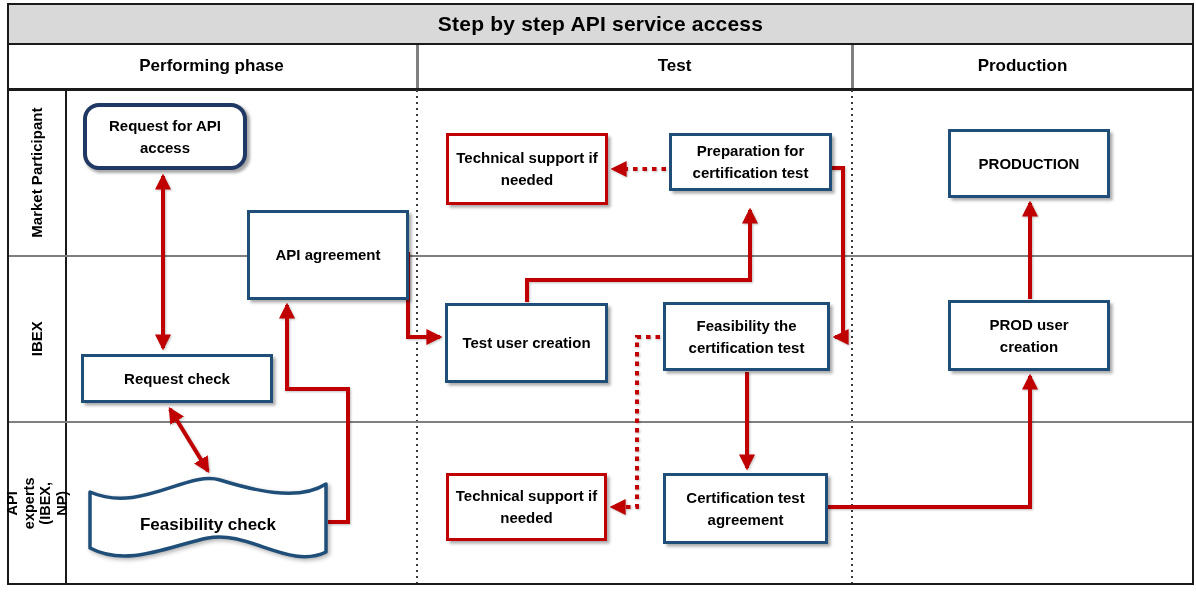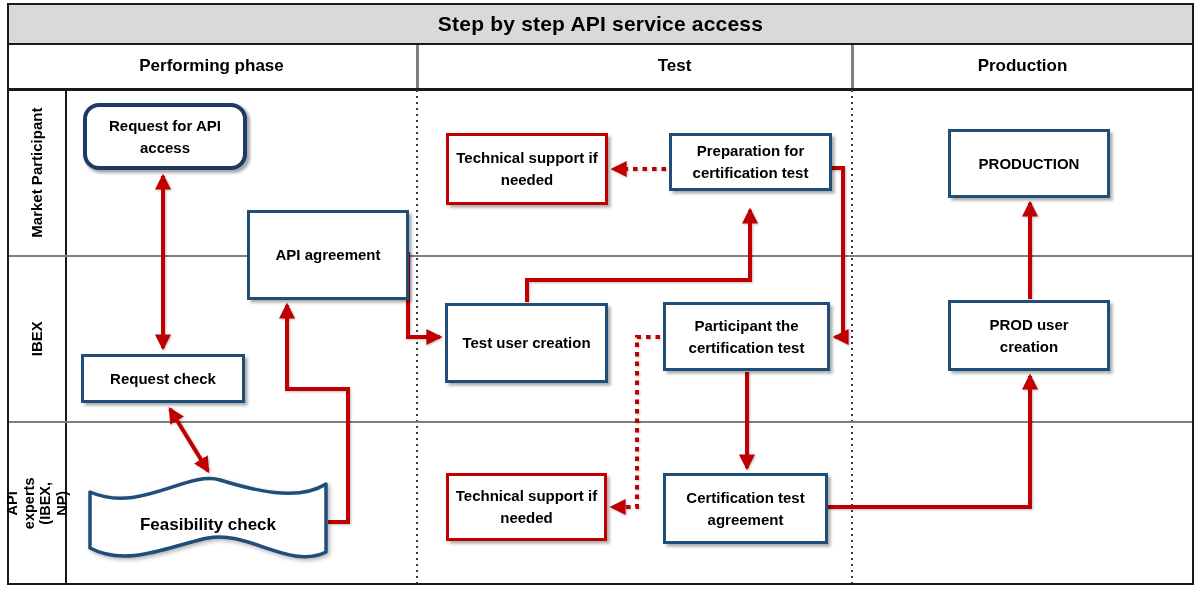--- a/index.html
+++ b/index.html
@@ -101,36 +101,36 @@
   <path class="edge dotted" d="M660,337 L637,337 L637,507 L612,507" marker-end="url(#ah)"></path>
   <path class="edge" d="M747,372 L747,468" marker-end="url(#ah)"></path>
   <path class="edge" d="M827,507 L1030,507 L1030,376" marker-end="url(#ah)"></path>
   <path class="edge" d="M1030,299 L1030,203" marker-end="url(#ah)"></path>
 </svg>
 
 <div class="abs node rounded" style="left:83px;top:103px;width:164px;height:67px;">Request for API access</div>
 
 <div class="abs node" style="left:206px;top:210px;width:162px;height:90px;margin-left:41px;">API agreement</div>
 
-<div class="abs node" style="left:81px;top:354px;width:164px;height:49px;">Request check</div>
+<div class="abs node" style="left:81px;top:354px;width:192px;height:49px;">Request check</div>
 
 <div class="abs feas">
   <svg width="248" height="110" viewBox="0 0 248 110">
     <path d="M6,26 C56,48 104,4 136,14 C168,24 214,36 242,18 L242,86 C206,104 164,64 124,72 C88,79 44,102 6,82 Z" fill="#ffffff" stroke="var(--box-border,#1F4E79)" stroke-width="3.5" stroke-linejoin="round"></path>
   </svg>
   <div class="feas-label">Feasibility check</div>
 </div>
 
 <div class="abs node alert" style="left:446px;top:133px;width:162px;height:72px;">Technical support if needed</div>
 
 <div class="abs node" style="left:669px;top:133px;width:163px;height:58px;">Preparation for certification test</div>
 
 <div class="abs node" style="left:445px;top:303px;width:163px;height:80px;">Test user creation</div>
 
-<div class="abs node" style="left:663px;top:302px;width:167px;height:69px;">Participant the certification test</div>
+<div class="abs node" style="left:663px;top:302px;width:167px;height:69px;">Feasibility the certification test</div>
 
 <div class="abs node alert" style="left:446px;top:473px;width:161px;height:68px;">Technical support if needed</div>
 
 <div class="abs node" style="left:663px;top:473px;width:165px;height:71px;">Certification test agreement</div>
 
 <div class="abs node" style="left:948px;top:129px;width:162px;height:69px;">PRODUCTION</div>
 
 <div class="abs node narrow" style="left:948px;top:300px;width:162px;height:71px;">PROD user creation</div>
 
 </body></html>

